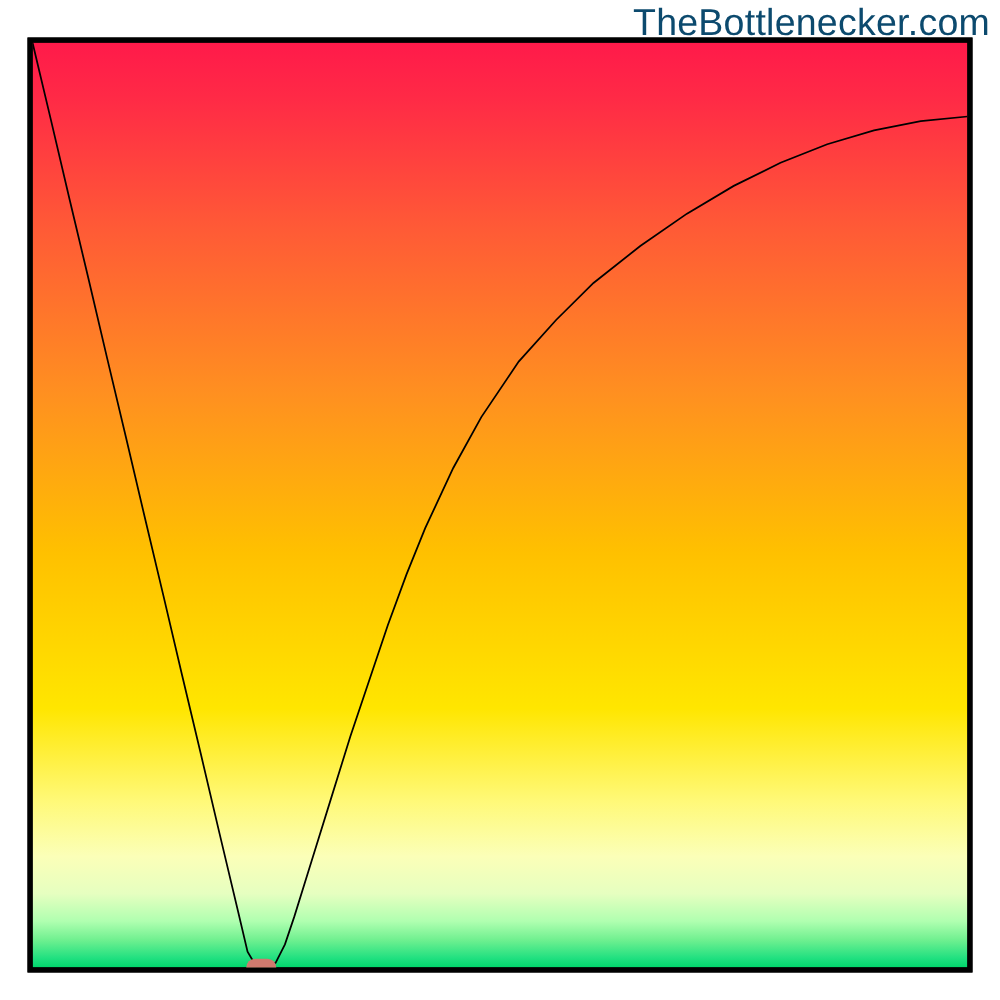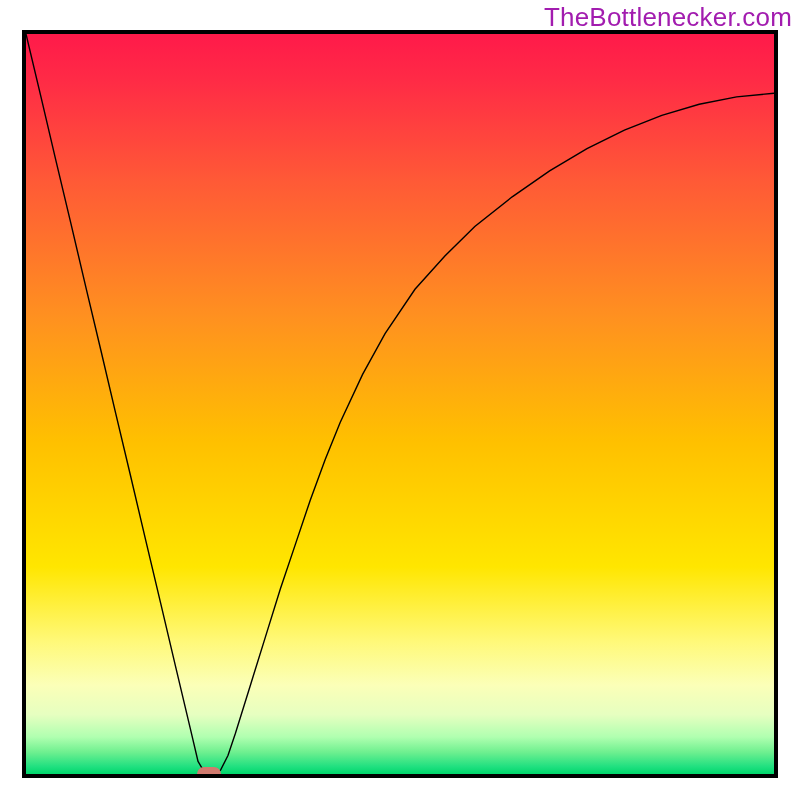--- a/index.html
+++ b/index.html
@@ -13,22 +13,22 @@
   }
   .frame {
     position: relative;
     width: 800px;
     height: 800px;
   }
   .watermark {
     position: absolute;
     top: 2px;
     right: 8px;
-    font-size: 26px;
-    color: #a21caf;
+    font-size: 30px;
+    color: #0c4a6e;
     font-weight: normal;
     letter-spacing: 0.2px;
     z-index: 20;
     text-align: right;
   }
   .plot-border {
     position: absolute;
     left: 22px;
     top: 30px;
     width: 756px;

